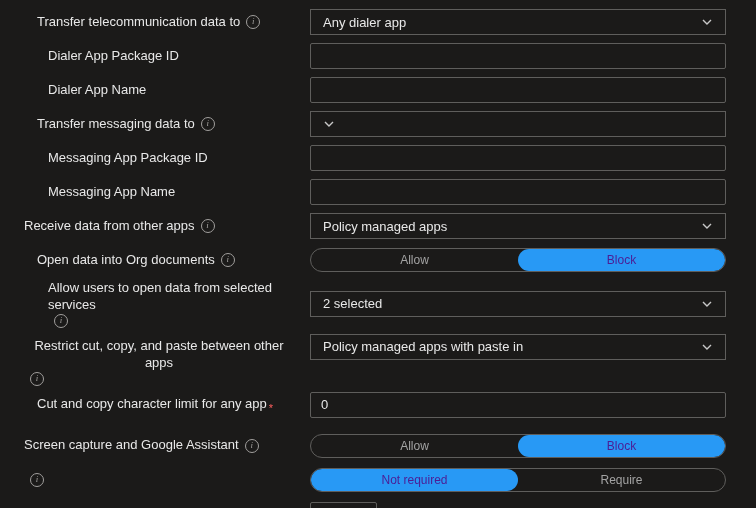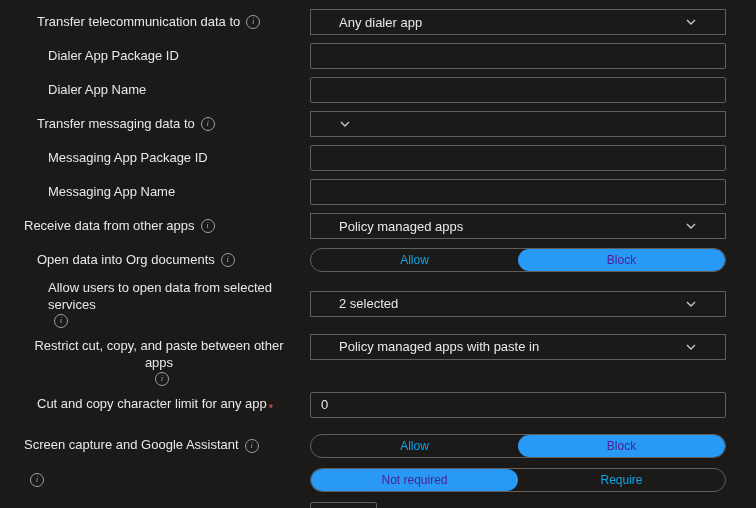--- a/index.html
+++ b/index.html
@@ -51,21 +51,21 @@
   }
   .select {
     flex: 1;
     height: 26px;
     border: 1px solid #5f5e5c;
     border-radius: 0;
     background: #1b1a19;
     display: flex;
     align-items: center;
     justify-content: space-between;
-    padding: 0 28px;
+    padding: 0 12px;
     color: #e8e8e8;
     cursor: pointer;
   }
   .chev {
     width: 12px;
     height: 12px;
     display: flex;
     align-items: center;
     justify-content: center;
   }
@@ -88,21 +88,21 @@
     display: flex;
     overflow: hidden;
   }
   .toggle-opt {
     flex: 1;
     display: flex;
     align-items: center;
     justify-content: center;
     cursor: pointer;
     font-size: 12px;
-    color: #0ea5e9;
+    color: #a3a3a3;
     border-radius: 11px;
   }
   .toggle-opt.sel {
     background: #2899f5;
     color: #4c1d95;
     text-align: center;
   }
   .btn-small {
     height: 24px;
     padding: 0 16px;
@@ -236,21 +236,21 @@
       <span class="chev">
           <svg viewBox="0 0 12 12">
             <path d="M2 4l4 4 4-4" stroke="#c8c8c8" stroke-width="1.4" fill="none"></path>
           </svg>
         </span>
     </div>
   </div>
 </div>
 
 <div class="row" style="align-items:flex-start;">
-  <div class="label-col indent-0 wrap-label" style="padding-top:4px;flex-direction:column;">
+  <div class="label-col indent-0 wrap-label" style="padding-top:4px;">
     <span>Restrict cut, copy, and paste between other apps</span>
     <span class="info-icon">i</span>
   </div>
   <div class="ctrl-col">
     <div class="select">
       <span>Policy managed apps with paste in</span>
       <span class="chev">
           <svg viewBox="0 0 12 12">
             <path d="M2 4l4 4 4-4" stroke="#c8c8c8" stroke-width="1.4" fill="none"></path>
           </svg>

